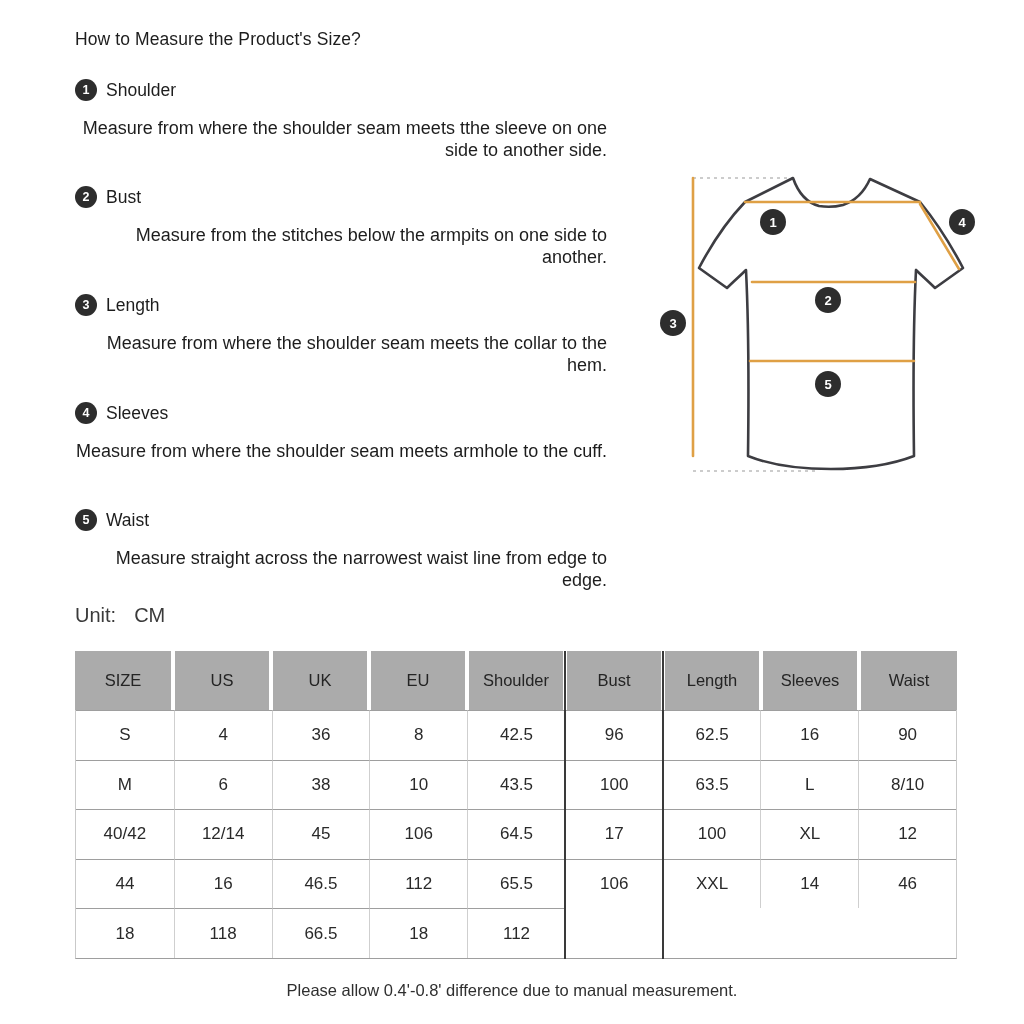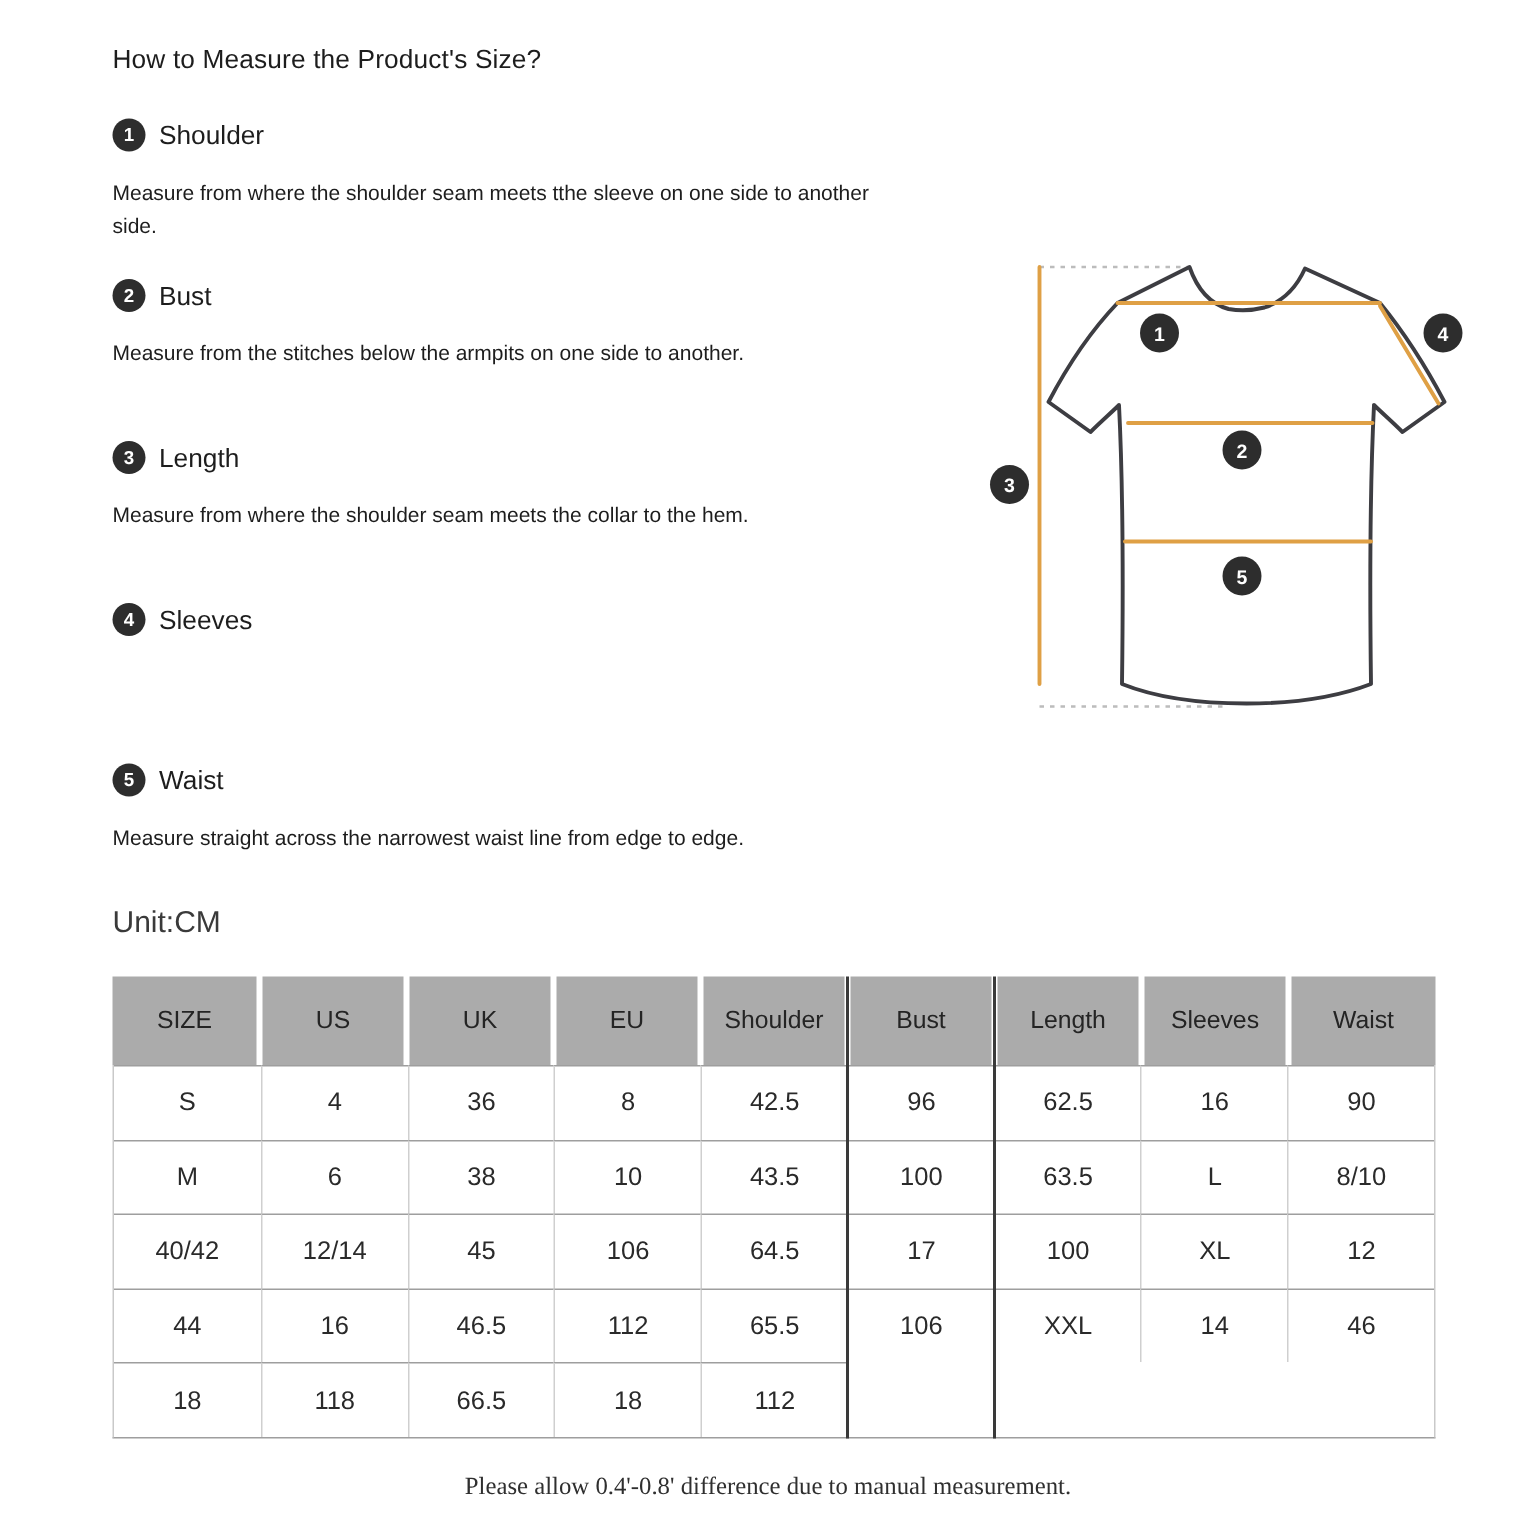--- a/index.html
+++ b/index.html
@@ -12,24 +12,24 @@
   
   .page-title{left:75px;top:29px;font-size:17.5px;letter-spacing:.1px;}
   .section{left:75px;width:540px;}
   .sec-head{display:flex;align-items:center;gap:9px;height:22px;}
   .num-badge{
     width:22px;height:22px;border-radius:50%;background:#2d2d2d;color:#fff;
     display:flex;align-items:center;justify-content:center;
     font-size:12.5px;font-weight:bold;flex:0 0 auto;
   }
   .sec-label{font-size:17.5px;font-weight:500;}
-  .sec-desc{margin-top:16px;font-size:14px;line-height:22px;width:532px;}
+  .sec-desc{margin-top:16px;font-size:18px;line-height:22px;width:532px;text-align:right;}
   .s1{top:79px;} .s2{top:186px;} .s3{top:294px;} .s4{top:402px;} .s5{top:509px;}
 
-  .unit-line{left:75px;top:604px;font-size:20px;color:#3a3a3a;display:flex;}
+  .unit-line{left:75px;top:604px;font-size:20px;color:#3a3a3a;display:flex;gap:18px;}
 
   
   .diagram{left:640px;top:160px;width:384px;height:330px;}
   .diagram svg{position:absolute;left:0;top:0;}
   .marker{
     position:absolute;width:26px;height:26px;border-radius:50%;
     background:#2d2d2d;color:#fff;display:flex;align-items:center;justify-content:center;
     font-size:13px;font-weight:bold;
   }
   .m1{left:120px;top:49px;} .m2{left:175px;top:127px;} .m3{left:20px;top:150px;}
@@ -52,21 +52,21 @@
   .td{
     display:flex;align-items:center;justify-content:center;
     font-size:17px;font-stretch:condensed;color:#2a2a2a;
     border-top:1px solid #9e9e9e;border-left:1px solid #cfcfcf;
   }
   .td:nth-child(9n+1){border-left:none;}
   .tbl-wrap{position:relative;border-radius:10px;}
   .col-divider{position:absolute;top:0;bottom:0;width:2px;background:#3a3a3a;}
   .cd1{left:489px;} .cd2{left:587px;}
 
-  .footer-note{left:0;top:981px;width:1024px;text-align:center;font-size:16.5px;color:#2f2f2f;font-family:Liberation Serif, serif;}
+  .footer-note{left:0;top:981px;width:1024px;text-align:center;font-size:16.5px;color:#2f2f2f;}
 </style>
 </head>
 <body>
 
 <div class="abs page-title">How to Measure the Product's Size?</div>
 
 <div class="abs section s1">
   <div class="sec-head">
     <span class="num-badge">1</span>
     <span class="sec-label">Shoulder</span>
@@ -88,20 +88,21 @@
     <span class="sec-label">Length</span>
   </div>
   <div class="sec-desc">Measure from where the shoulder seam meets the collar to the hem.</div>
 </div>
 
 <div class="abs section s4">
   <div class="sec-head">
     <span class="num-badge">4</span>
     <span class="sec-label">Sleeves</span>
   </div>
+  <div class="sec-desc">Measure from where the shoulder seam meets armhole to the cuff.</div>
 </div>
 
 <div class="abs section s5">
   <div class="sec-head">
     <span class="num-badge">5</span>
     <span class="sec-label">Waist</span>
   </div>
   <div class="sec-desc">Measure straight across the narrowest waist line from edge to edge.</div>
 </div>
 

